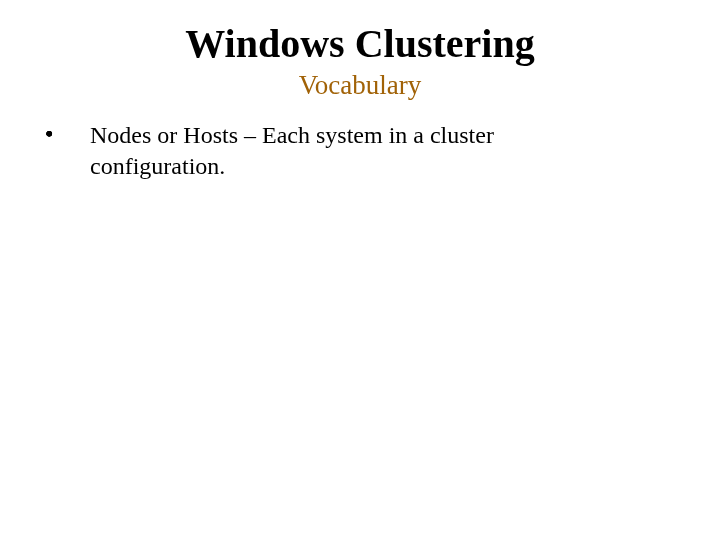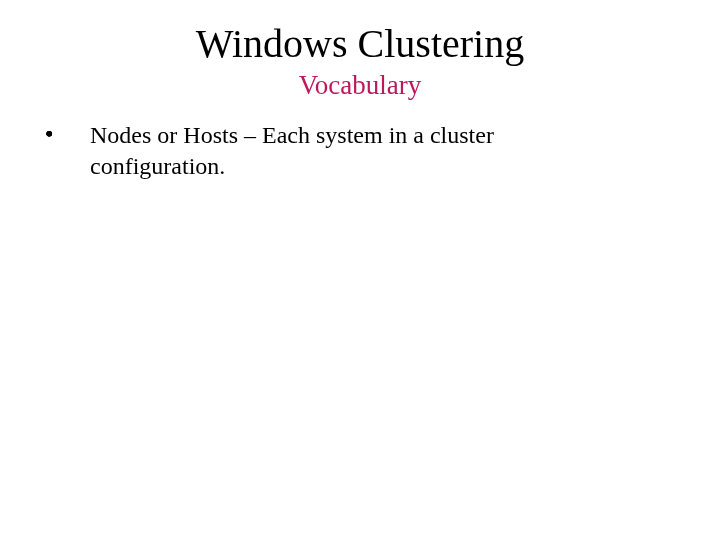--- a/index.html
+++ b/index.html
@@ -10,31 +10,31 @@
     background: #ffffff;
     color: #000000;
     font-family: "Liberation Serif", serif;
     overflow: hidden;
   }
   .title {
     margin: 0;
     padding-top: 20px;
     text-align: center;
     font-size: 40px;
-    font-weight: 400;
+    font-weight: 700;
     line-height: 48px;
     color: #000000;
   }
   .subtitle {
     margin: 0;
     text-align: center;
     font-size: 27px;
     font-weight: 400;
     line-height: 34px;
-    color: #be185d;
+    color: #a16207;
   }
   .bullets {
     list-style: none;
     margin: 12px 0 0 0;
     padding: 0;
     font-size: 24px;
     line-height: 31px;
   }
   .bullets li {
     position: relative;

